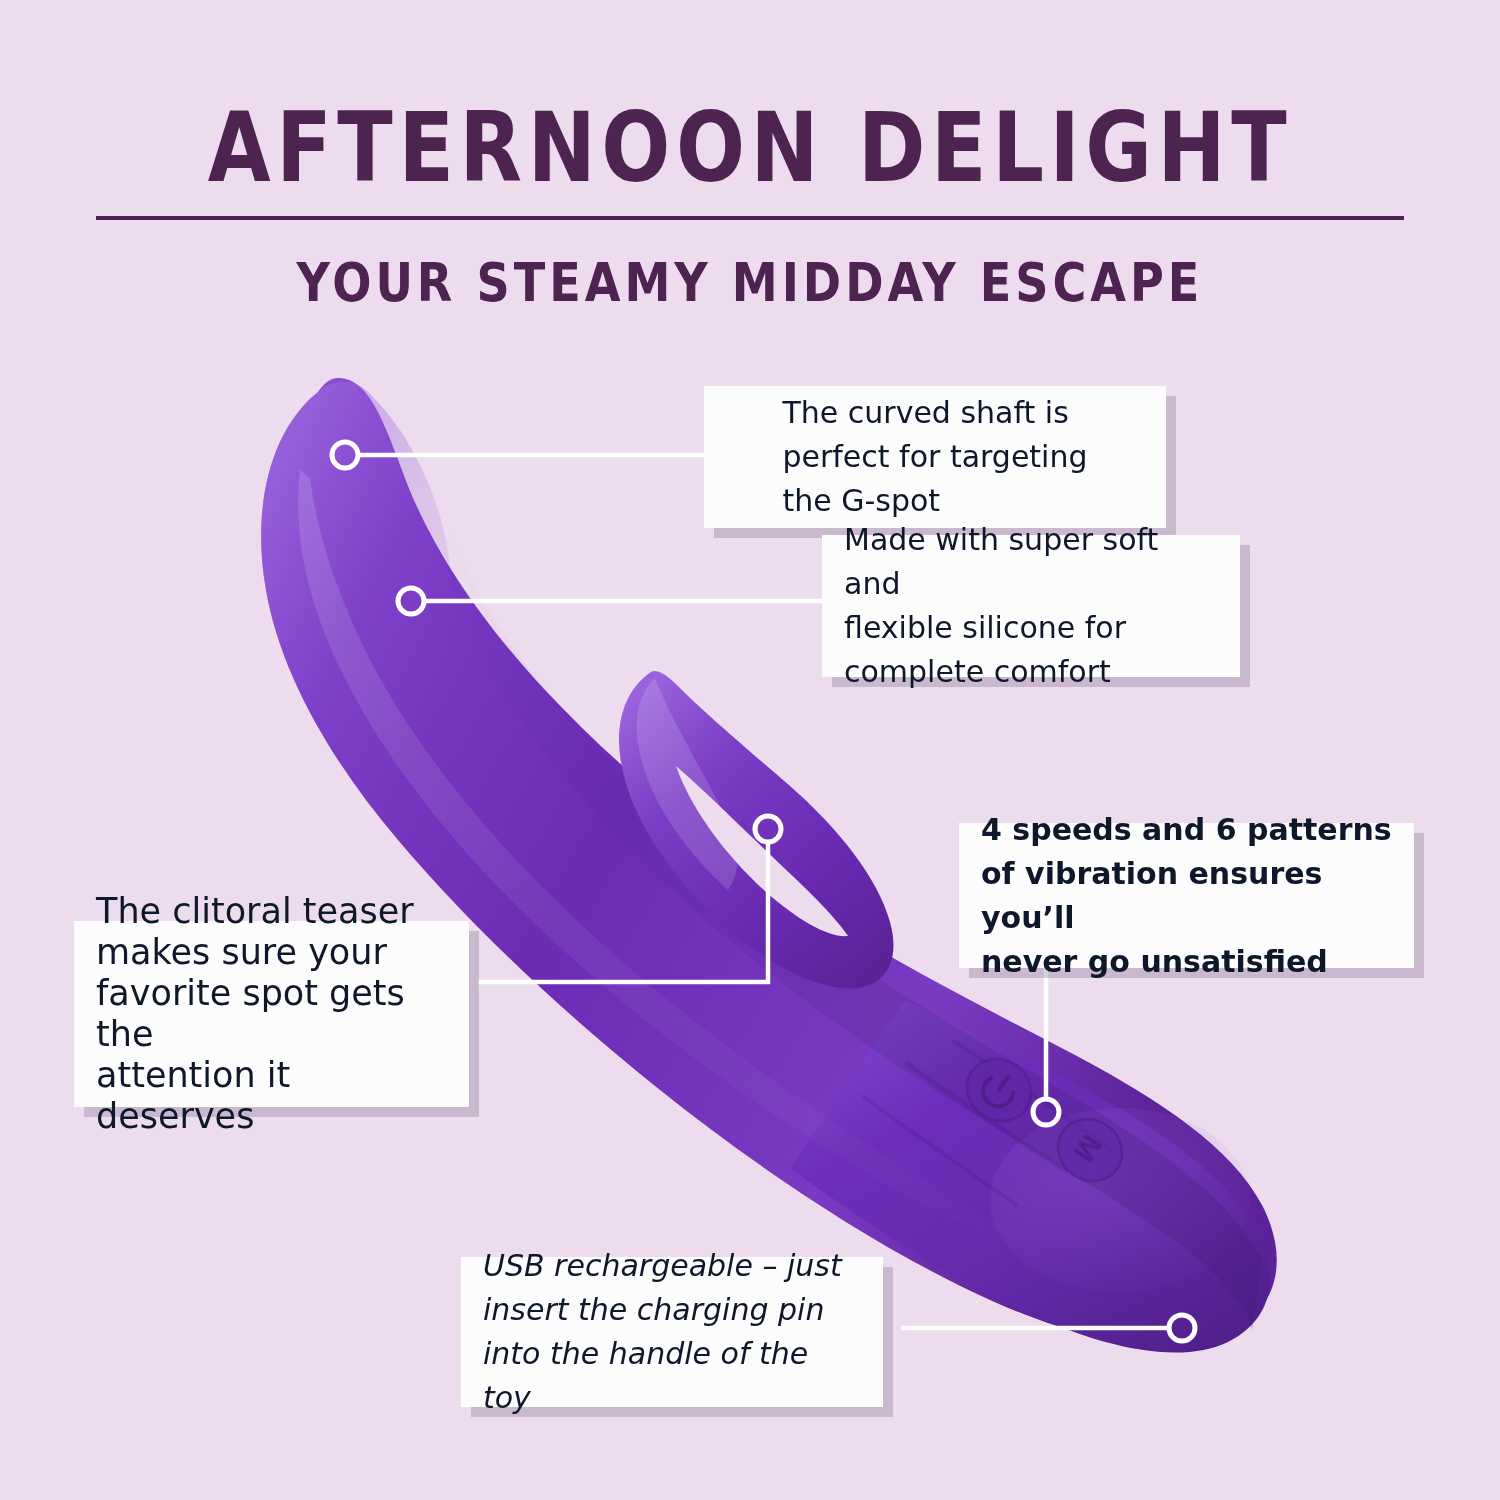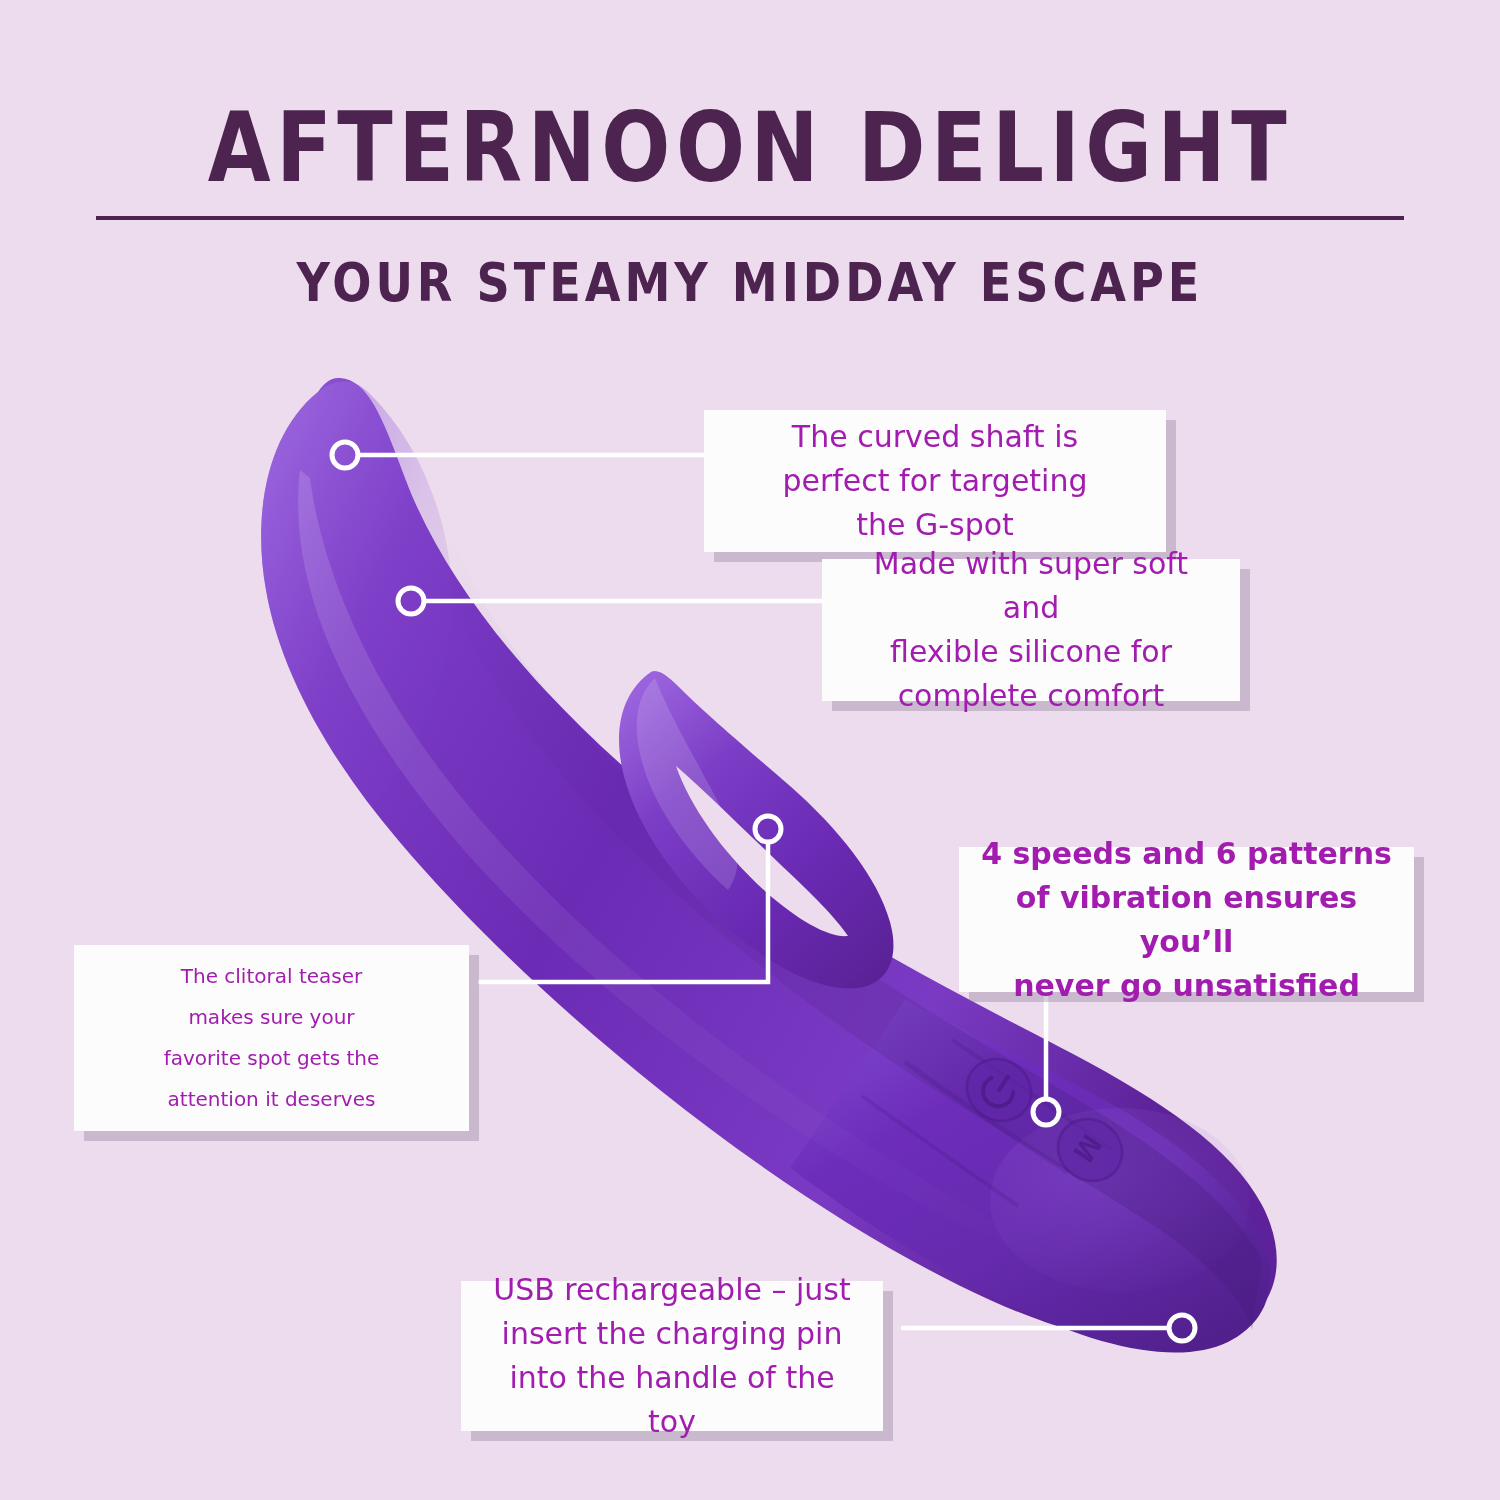--- a/index.html
+++ b/index.html
@@ -76,37 +76,35 @@
 
   
   .callout {
     position: absolute;
     background: #fdfcfd;
     box-shadow: 10px 10px 0 0 rgba(122, 104, 140, 0.30);
     box-sizing: border-box;
     display: flex;
     align-items: center;
     justify-content: center;
-    text-align: center;
-    color: #a21caf;
+    color: #0f172a;
     font-family: "DejaVu Sans", "Liberation Sans", sans-serif;
     font-size: 30px;
     line-height: 44px;
     font-weight: 400;
     padding: 14px 22px;
-    margin-top: 24px;
   }
   .callout-text { display: block; }
 
   #callout-shaft      { left: 704px;  top: 386px;  width: 462px; height: 142px; }
   #callout-silicone   { left: 822px;  top: 535px;  width: 418px; height: 142px; }
   #callout-speeds     { left: 959px;  top: 823px;  width: 455px; height: 145px; font-weight: bold; }
   #callout-clitoral   { left: 74px;   top: 921px;  width: 395px; height: 186px;
-                        font-size: 20px; line-height: 41px; }
-  #callout-usb        { left: 461px;  top: 1257px; width: 422px; height: 150px; }
+                        font-size: 35px; line-height: 41px; }
+  #callout-usb        { left: 461px;  top: 1257px; width: 422px; height: 150px; font-style: italic; }
 
   
   #leader-layer {
     position: absolute;
     left: 0;
     top: 0;
     width: 1500px;
     height: 1500px;
     pointer-events: none;
   }

